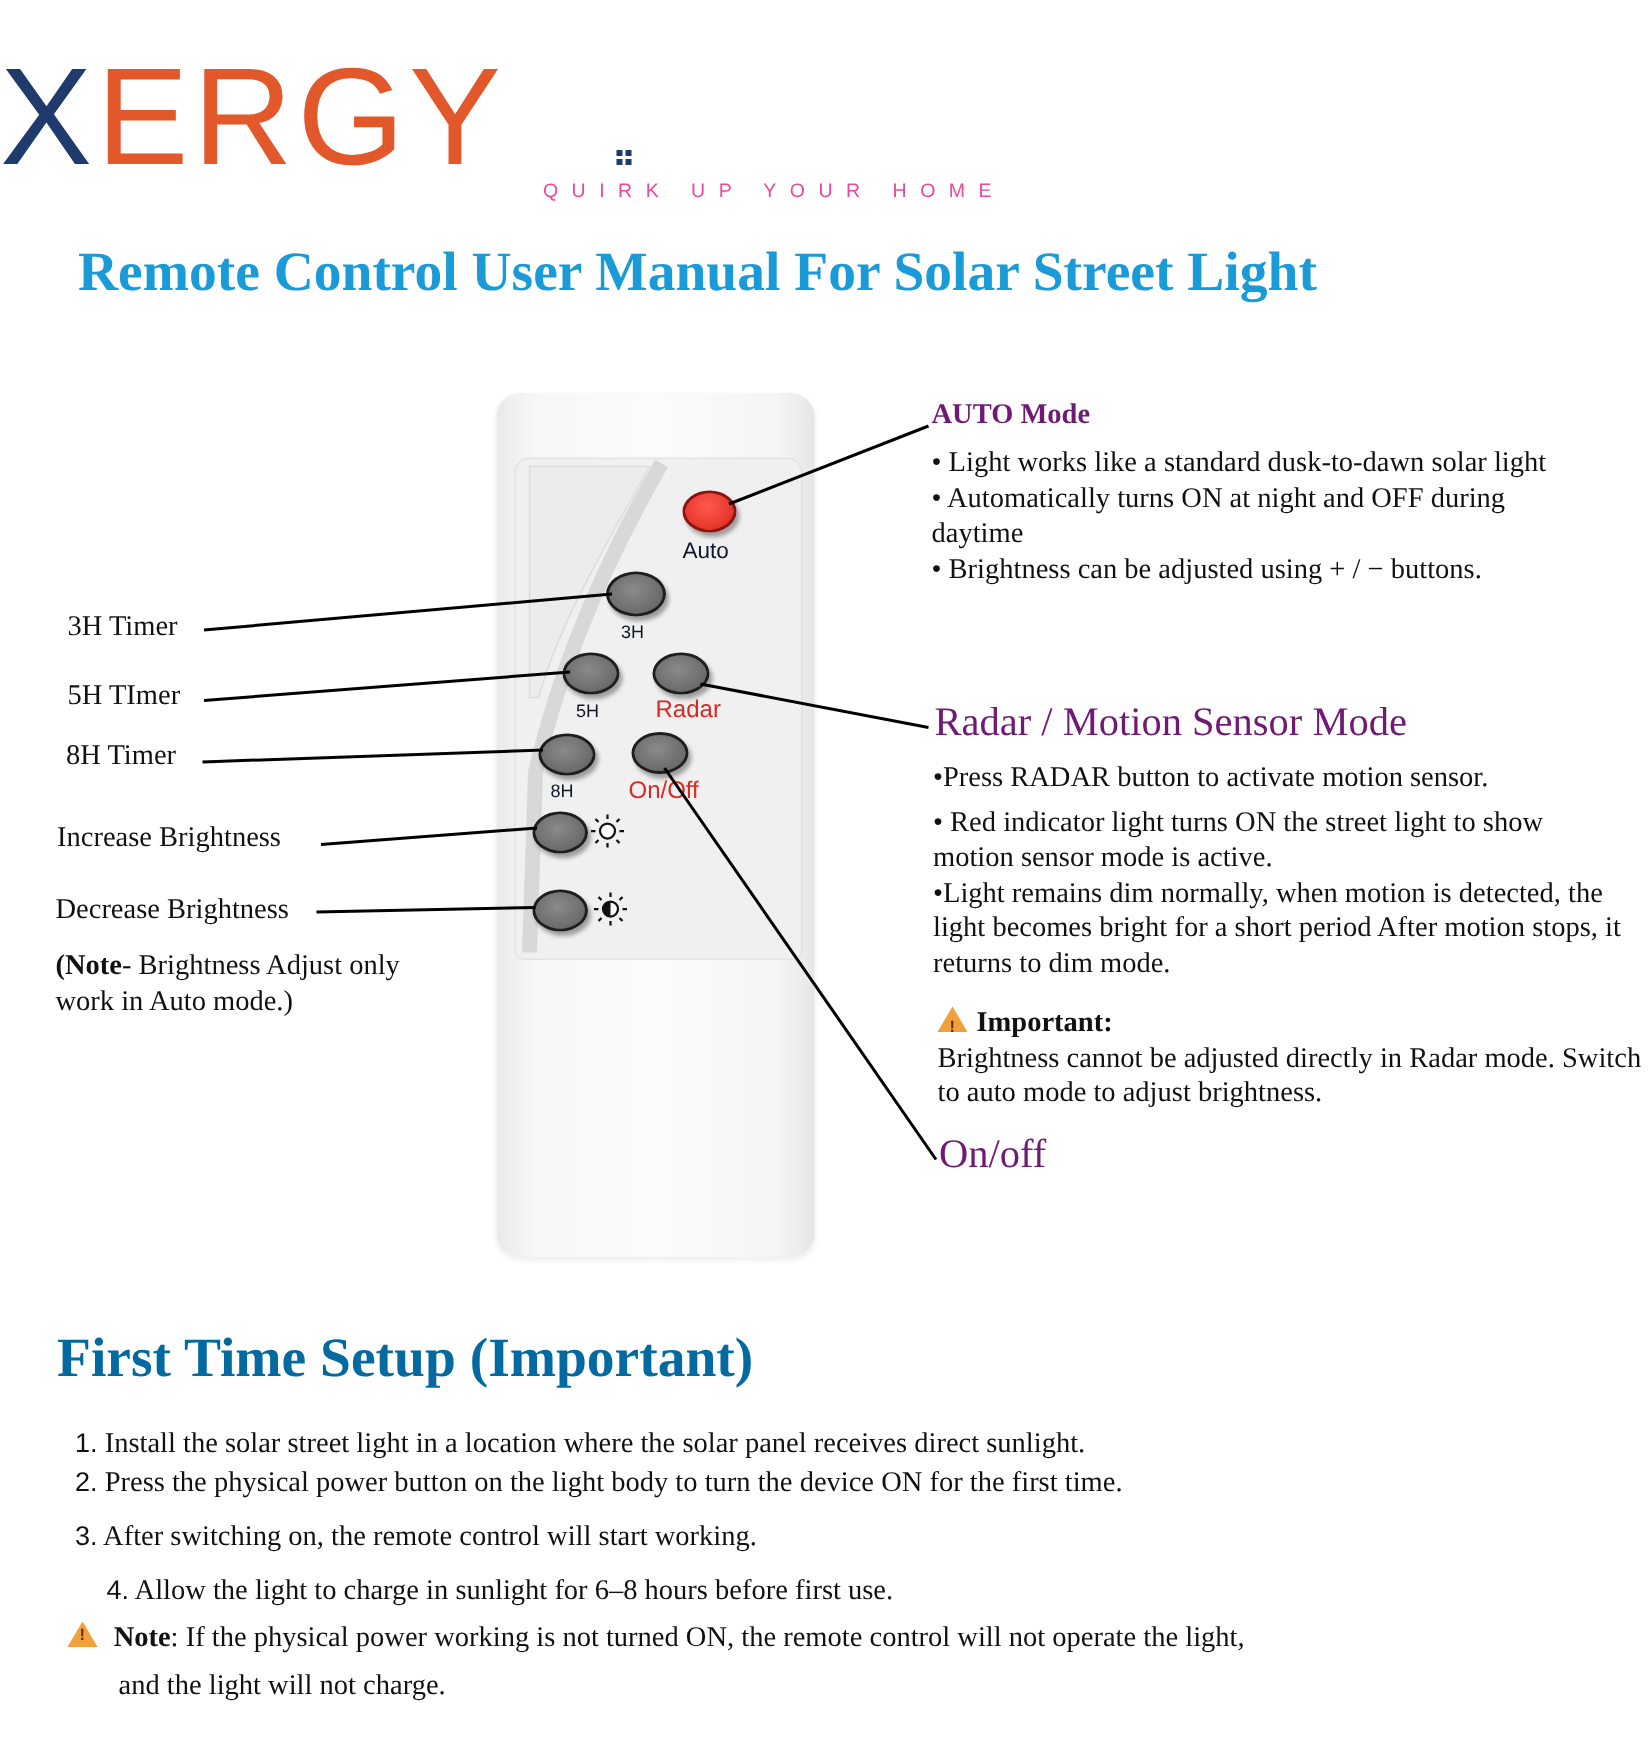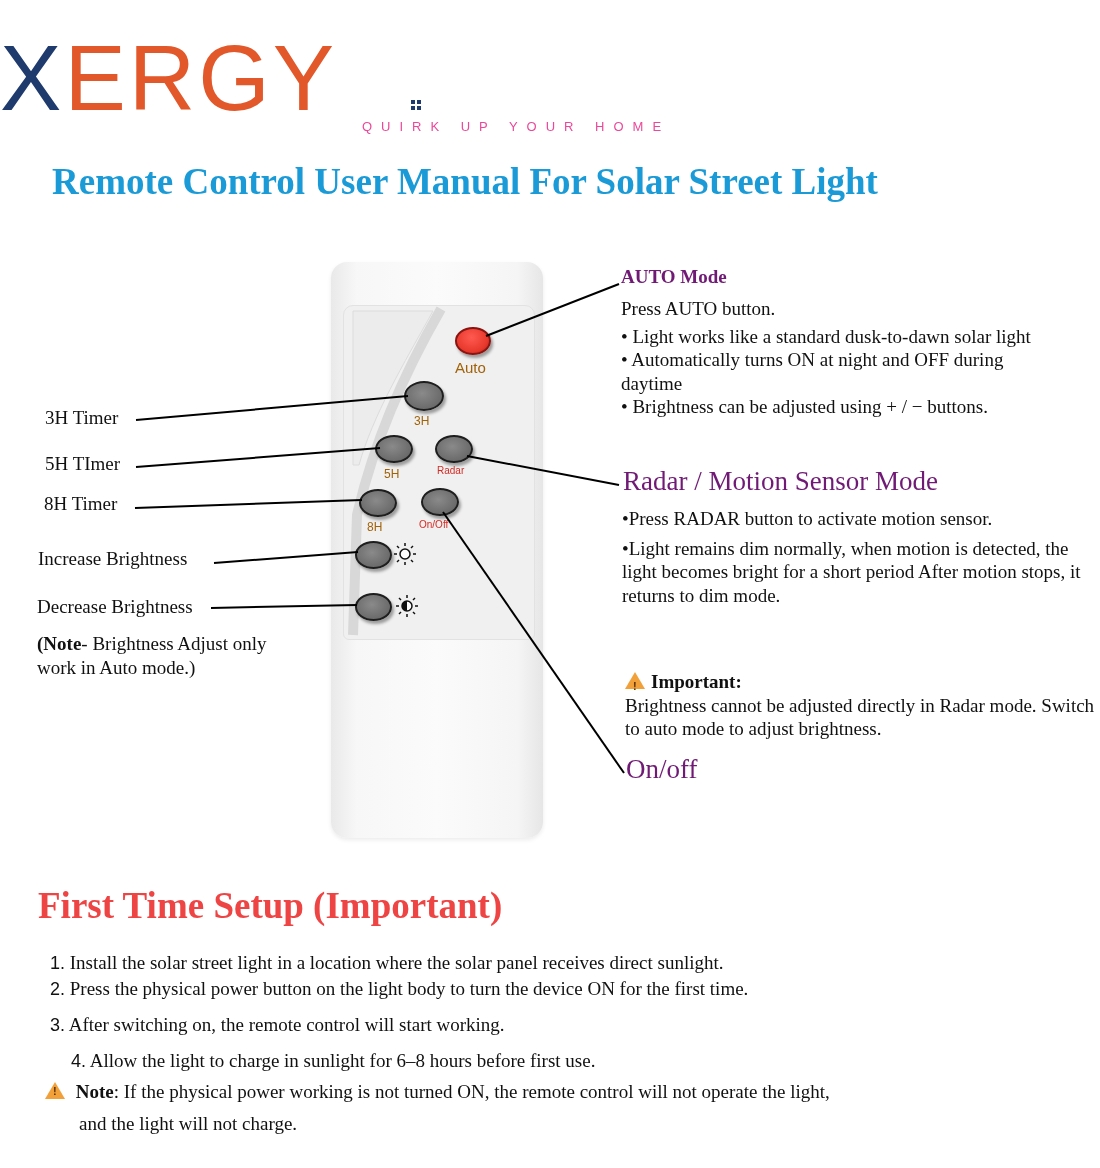--- a/index.html
+++ b/index.html
@@ -20,34 +20,34 @@
 
   
   .remote { left: 331px; top: 262px; width: 212px; height: 576px; border-radius: 16px;
             background: linear-gradient(90deg, #e9e9e9 0%, #f7f7f7 12%, #fbfbfb 50%, #f5f5f5 88%, #e6e6e6 100%);
             box-shadow: 0 2px 4px rgba(0,0,0,0.08); }
   .panel { left: 343px; top: 305px; width: 190px; height: 333px; border-radius: 10px 10px 6px 6px;
            background: #f0f0f0; border: 1px solid #e2e2e2; }
   .btn { border-radius: 50%; background: radial-gradient(ellipse at 45% 40%, #8a8a8a 0%, #6b6b6b 70%, #3a3a3a 100%);
          border: 2px solid #1e1e1e; box-shadow: 2px 3px 3px rgba(0,0,0,0.35); cursor: pointer; }
   .btn.red { background: radial-gradient(ellipse at 45% 35%, #ff5a50 0%, #e8382c 65%, #a11a12 100%); border-color: #8a1510; }
-  .rlabel { font-family: "Liberation Sans", "DejaVu Sans", sans-serif; font-size: 12px; color: #a16207; white-space: nowrap; }
-  .rlabel.red { color: #d62a23; font-size: 10px; }
+  .rlabel { font-family: "Liberation Sans", "DejaVu Sans", sans-serif; font-size: 12px; color: #0f172a; white-space: nowrap; }
+  .rlabel.red { color: #d62a23; font-size: 16px; }
   .rlabel.auto { font-size: 15px; }
 
   
   .lbl { font-size: 19px; white-space: nowrap; }
   .section-h { color: #701a75; white-space: nowrap; }
   .body-txt { font-size: 19px; line-height: 23.5px; }
   .warn-icon { display: inline-block; width: 0; height: 0; border-left: 10px solid transparent;
                border-right: 10px solid transparent; border-bottom: 17px solid #f2a13a; position: relative; vertical-align: -1px; margin-right: 6px; }
   .warn-icon::after { content: "!"; position: absolute; left: -2px; top: 3px; font-size: 11px; font-weight: bold; color: #5a3000;
                       font-family: "Liberation Sans", sans-serif; }
 
-  .setup-title { left: 38px; top: 884px; font-size: 37px; font-weight: bold; color: #ef4444; white-space: nowrap; }
+  .setup-title { left: 38px; top: 884px; font-size: 37px; font-weight: bold; color: #0369a1; white-space: nowrap; }
   .step { font-size: 19px; white-space: nowrap; }
   .step-num { font-family: "Liberation Sans", "DejaVu Sans", sans-serif; font-size: 18px; }
   svg.lines { position: absolute; left: 0; top: 0; }
 </style>
 </head>
 <body>
 
 <div class="abs logo-word"><span class="x">X</span><span>ERGY</span></div>
 <div class="abs" style="left:411px;top:100px;width:10px;height:10px;display:grid;grid-template-columns:4px 4px;gap:2px;">
   <span style="background:#1f3a6d"></span>
@@ -133,29 +133,29 @@
 <div class="abs lbl" style="left:44px;top:493px;">8H Timer</div>
 <div class="abs lbl" style="left:38px;top:548px;">Increase Brightness</div>
 <div class="abs lbl" style="left:37px;top:596px;">Decrease Brightness</div>
 <div class="abs lbl" style="left:37px;top:632px;line-height:24px;">
   <b>(Note</b><span>- Brightness Adjust only</span><br>
   <span>work in Auto mode.)</span>
 </div>
 
 <div class="abs section-h" style="left:621px;top:266px;font-size:19px;font-weight:bold;">AUTO Mode</div>
 <div class="abs body-txt" style="left:621px;top:297px;width:440px;">
-  <div style="margin-bottom:4px;">Press AUTO button.</div>
   <div>• Light works like a standard dusk-to-dawn solar light</div>
   <div>• Automatically turns ON at night and OFF during daytime</div>
   <div>• Brightness can be adjusted using + / − buttons.</div>
 </div>
 
 <div class="abs section-h" style="left:623px;top:466px;font-size:27px;">Radar / Motion Sensor Mode</div>
 <div class="abs body-txt" style="left:622px;top:507px;width:465px;">
   <div style="margin-bottom:6px;">•Press RADAR button to activate motion sensor.</div>
+  <div>• Red indicator light turns ON the street light to show motion sensor mode is active.</div>
   <div>•Light remains dim normally, when motion is detected, the light becomes bright for a short period After motion stops, it returns to dim mode.</div>
 </div>
 
 <div class="abs body-txt" style="left:625px;top:670px;width:470px;">
   <div><span class="warn-icon"></span><b>Important:</b></div>
   <div>Brightness cannot be adjusted directly in Radar mode. Switch to auto mode to adjust brightness.</div>
 </div>
 
 <div class="abs section-h" style="left:626px;top:754px;font-size:27px;">On/off</div>
 

